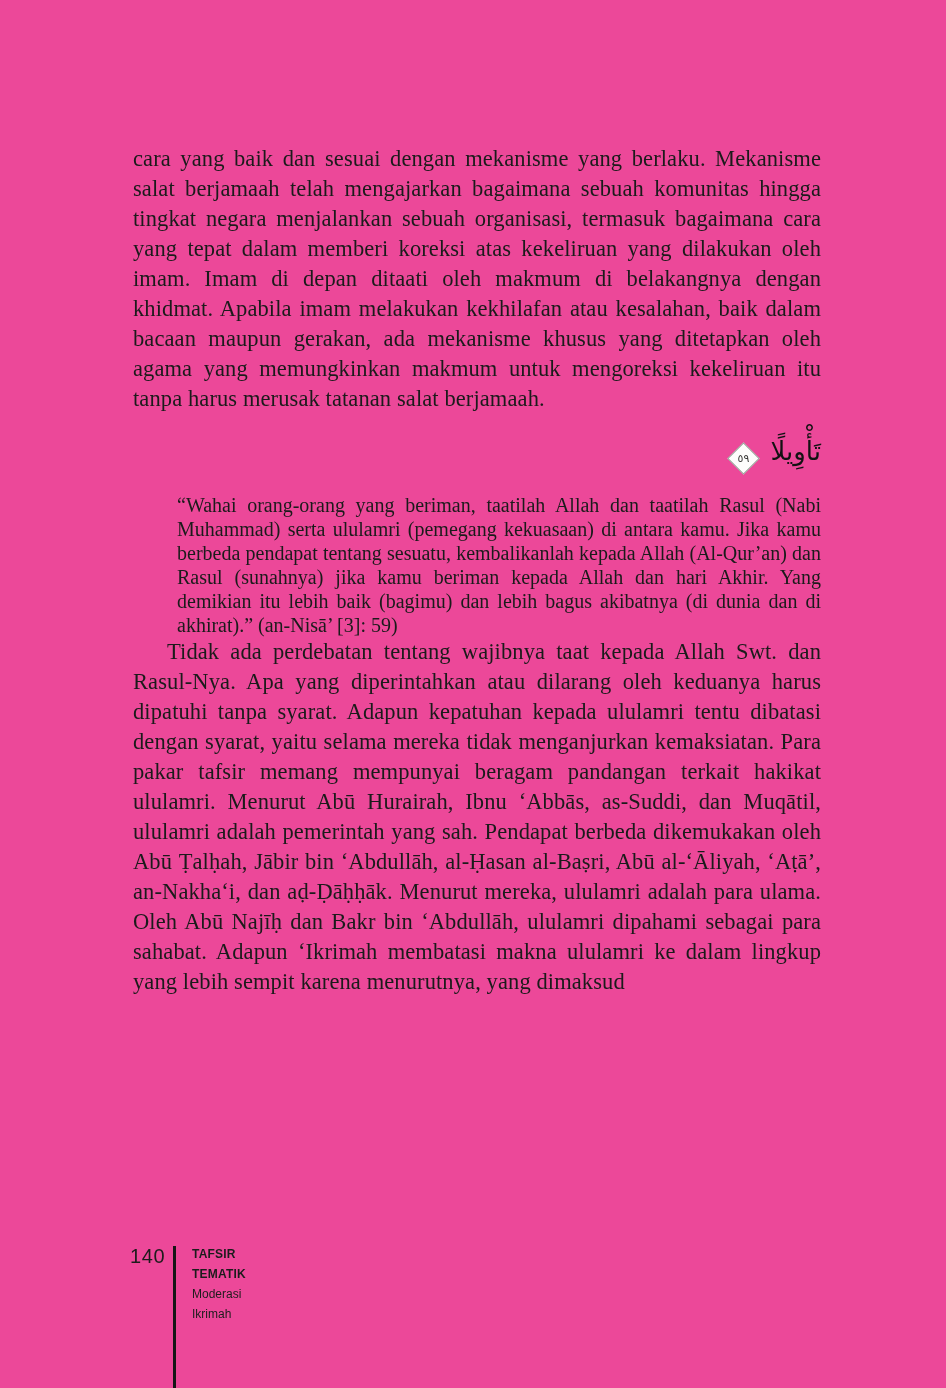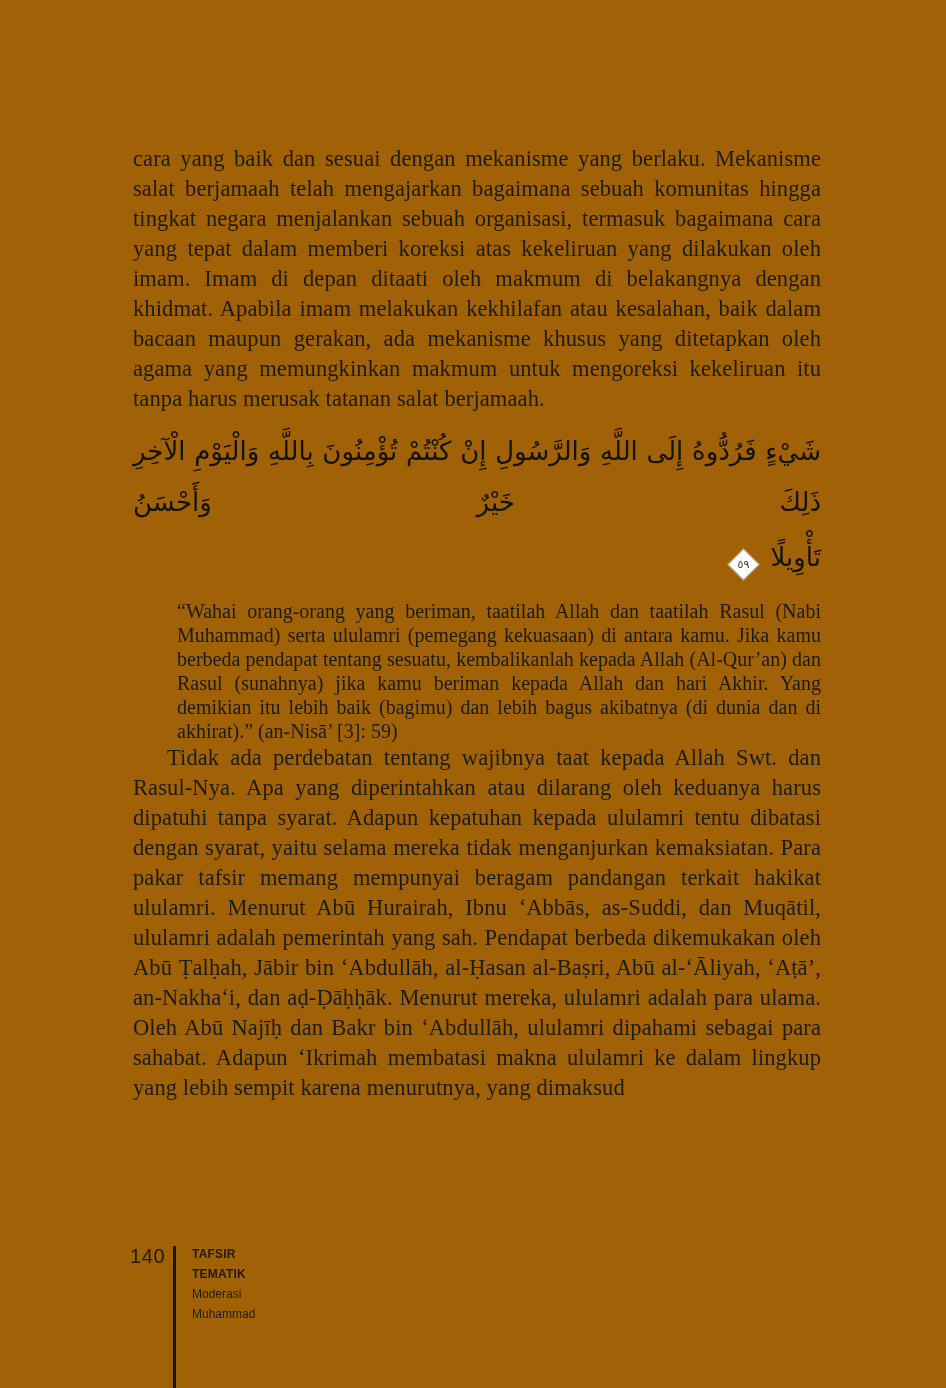--- a/index.html
+++ b/index.html
@@ -1,20 +1,20 @@
 <!DOCTYPE html>
 <html lang="id"><head>
 <meta charset="utf-8">
 <style>
   html, body { margin: 0; padding: 0; background: #ffffff; }
   .page {
     position: relative;
     width: 946px;
     height: 1388px;
-    background: #a16207;
+    background: #ec4899;
     overflow: hidden;
     color: #1b1b1b;
     font-family: "Liberation Serif", "DejaVu Serif", serif;
   }
   .content {
     position: absolute;
     left: 133px;
     top: 144px;
     width: 688px;
   }
@@ -105,35 +105,34 @@
 </head>
 <body>
 
 <div class="page">
   <div class="content">
 
     <p class="body-par">cara yang baik dan sesuai dengan mekanisme yang berlaku. Mekanisme salat berjamaah telah mengajarkan bagaimana sebuah komunitas hingga tingkat negara menjalankan sebuah organisasi, termasuk bagaimana cara yang tepat dalam memberi koreksi atas kekeliruan yang dilakukan oleh imam. Imam di depan ditaati oleh makmum di belakangnya dengan khidmat. Apabila imam melakukan kekhilafan atau kesalahan, baik dalam bacaan maupun gerakan, ada mekanisme khusus yang ditetapkan oleh agama yang memungkinkan makmum untuk mengoreksi kekeliruan itu tanpa harus merusak tatanan salat berjamaah.</p>
 
 
     <div class="arabic" dir="rtl" lang="ar">
-      <div class="arabic-line-just">شَيْءٍ فَرُدُّوهُ إِلَى اللَّهِ وَالرَّسُولِ إِنْ كُنْتُمْ تُؤْمِنُونَ بِاللَّهِ وَالْيَوْمِ الْآخِرِ ذَلِكَ خَيْرٌ وَأَحْسَنُ</div>
       <div class="arabic-line-last">
         <span>تَأْوِيلًا</span><span class="ayah-marker"><span class="ayah-num">٥٩</span></span>
       </div>
     </div>
 
     <p class="quote">
       <span>“Wahai orang-orang yang beriman, taatilah Allah dan taatilah Rasul (Nabi Muhammad) serta ululamri (pemegang kekuasaan) di antara kamu. Jika kamu berbeda pendapat tentang sesuatu, kembalikanlah kepada Allah (Al-Qur’an) dan Rasul (sunahnya) jika kamu beriman kepada Allah dan hari Akhir. Yang demikian itu lebih baik (bagimu) dan lebih bagus akibatnya (di dunia dan di akhirat).”</span>
       <span>(an-Nisā’ [3]: 59)</span>
     </p>
 
     <p class="body-par indent p3">Tidak ada perdebatan tentang wajibnya taat kepada Allah Swt. dan Rasul-Nya. Apa yang diperintahkan atau dilarang oleh keduanya harus dipatuhi tanpa syarat. Adapun kepatuhan kepada ululamri tentu dibatasi dengan syarat, yaitu selama mereka tidak menganjurkan kemaksiatan. Para pakar tafsir memang mempunyai beragam pandangan terkait hakikat ululamri. Menurut Abū Hurairah, Ibnu ‘Abbās, as-Suddi, dan Muqātil, ululamri adalah pemerintah yang sah. Pendapat berbeda dikemukakan oleh Abū Ṭalḥah, Jābir bin ‘Abdullāh, al-Ḥasan al-Baṣri, Abū al-‘Āliyah, ‘Aṭā’, an-Nakha‘i, dan aḍ-Ḍāḥḥāk. Menurut mereka, ululamri adalah para ulama. Oleh Abū Najīḥ dan Bakr bin ‘Abdullāh, ululamri dipahami sebagai para sahabat. Adapun ‘Ikrimah membatasi makna ululamri ke dalam lingkup yang lebih sempit karena menurutnya, yang dimaksud</p>
   </div>
 
   <div class="footer">
     <span class="page-number">140</span>
     <span class="footer-divider"></span>
     <div class="footer-titles">
       <div class="footer-title">TAFSIR TEMATIK</div>
-      <div class="footer-subtitle">Moderasi Muhammad</div>
+      <div class="footer-subtitle">Moderasi Ikrimah</div>
     </div>
   </div>
 </div>
 
 </body></html>

